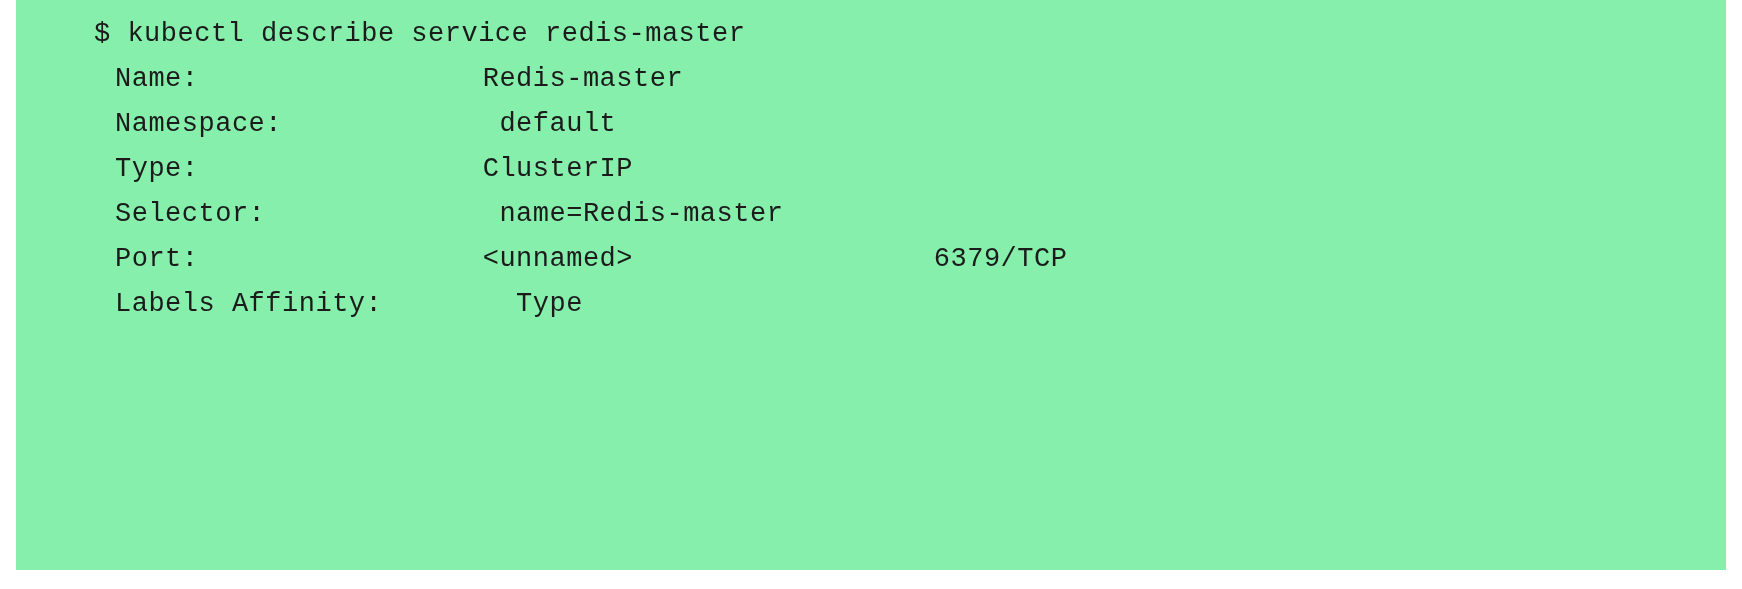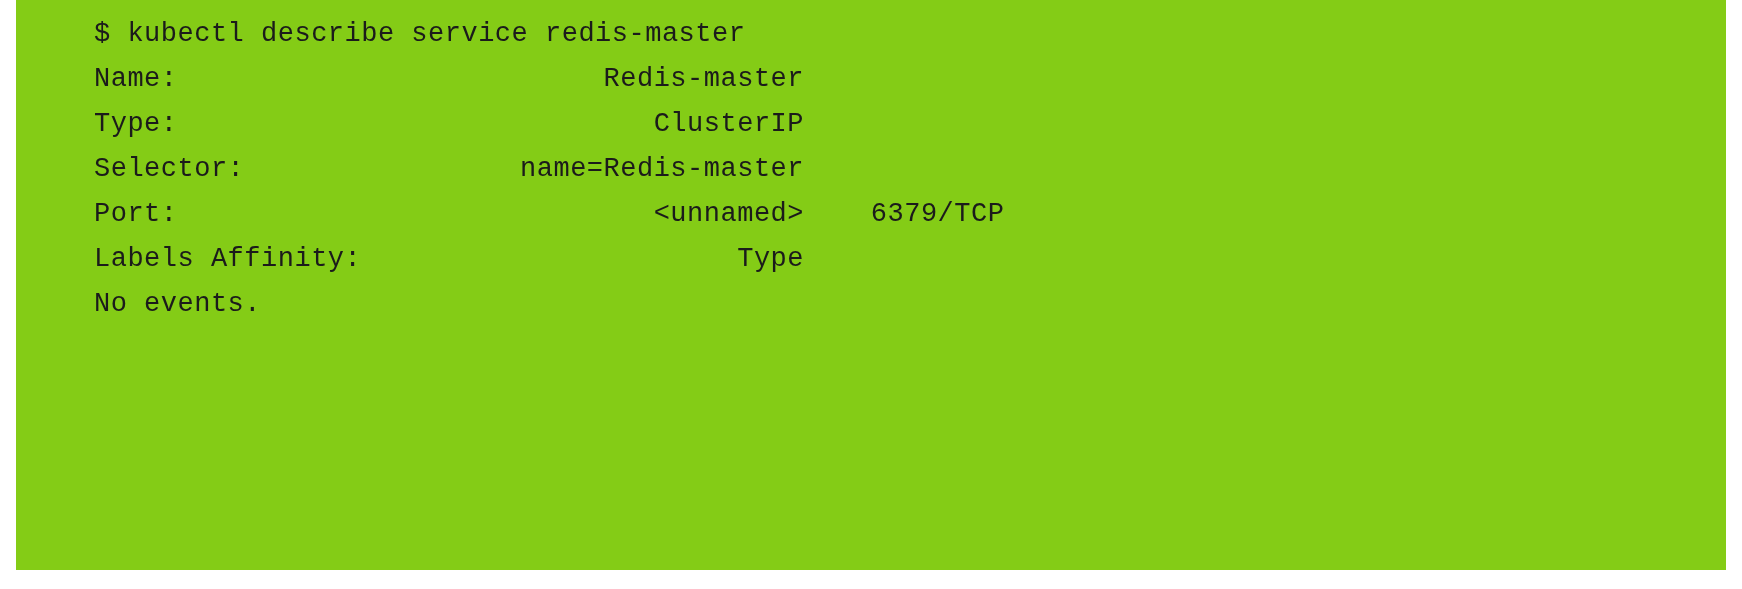--- a/index.html
+++ b/index.html
@@ -13,59 +13,60 @@
     height: 589px;
     overflow: hidden;
     font-family: "Liberation Mono", "DejaVu Sans Mono", monospace;
   }
   #terminal-block {
     position: absolute;
     left: 16px;
     top: 0px;
     width: 1710px;
     height: 570px;
-    background: #84cc16;
+    background: #86efac;
     box-sizing: border-box;
     padding: 12px 0 0 0;
   }
   .term-line {
     display: block;
     height: 45px;
     line-height: 45px;
     font-size: 27px;
     letter-spacing: 0.5px;
     color: #1b1b1b;
     white-space: pre;
     padding-left: 78px;
     font-family: "Liberation Mono", "DejaVu Sans Mono", monospace;
   }
   .term-line .cell {
     display: inline-block;
     white-space: pre;
+    margin-left: 21px;
   }
   .k { width: 330px; }
-  .v { width: 380px; text-align: right; }
+  .v { width: 380px; }
   .prompt-line .cmd { display: inline-block; white-space: pre; }
 </style>
 </head>
 <body>
 
 <div id="terminal-block">
 
   <div class="term-line prompt-line"><span class="cmd">$</span><span class="cmd"> </span><span class="cmd">kubectl describe service redis-master</span></div>
 
   <div class="term-line"><span class="cell k">Name:</span><span class="cell v"> Redis-master</span><span class="cell"></span></div>
 
+  <div class="term-line"><span class="cell k">Namespace:</span><span class="cell v">  default</span><span class="cell"></span></div>
 
 
   <div class="term-line"><span class="cell k">Type:</span><span class="cell v"> ClusterIP</span><span class="cell"></span></div>
 
   <div class="term-line"><span class="cell k">Selector:</span><span class="cell v">  name=Redis-master</span><span class="cell"></span></div>
 
 
   <div class="term-line"><span class="cell k">Port:</span><span class="cell v"> &lt;unnamed&gt;</span><span class="cell">    6379/TCP</span></div>
 
 
   <div class="term-line"><span class="cell k">Labels Affinity:</span><span class="cell v">   Type</span><span class="cell"></span></div>
 
-  <div class="term-line">No events.</div>
 
 </div>
 
 </body></html>

